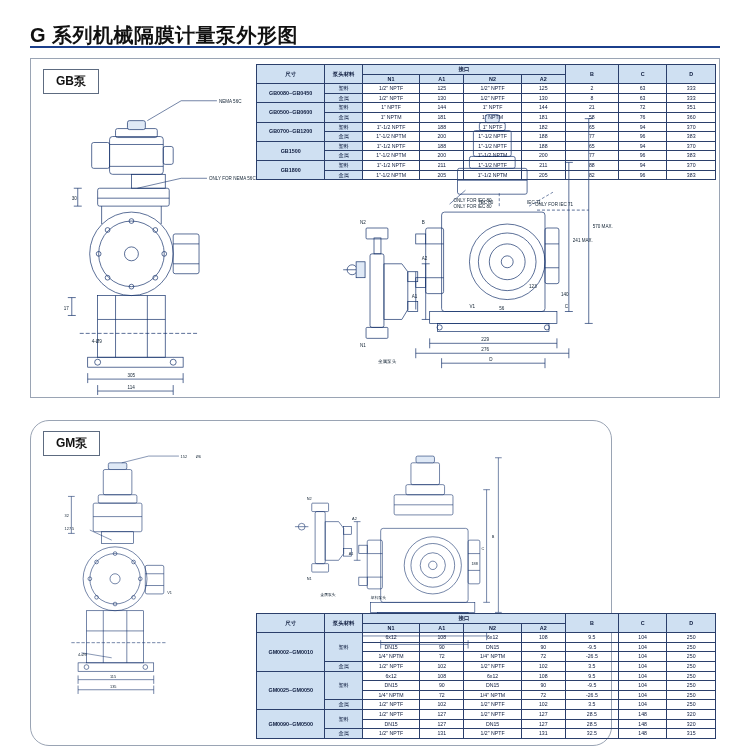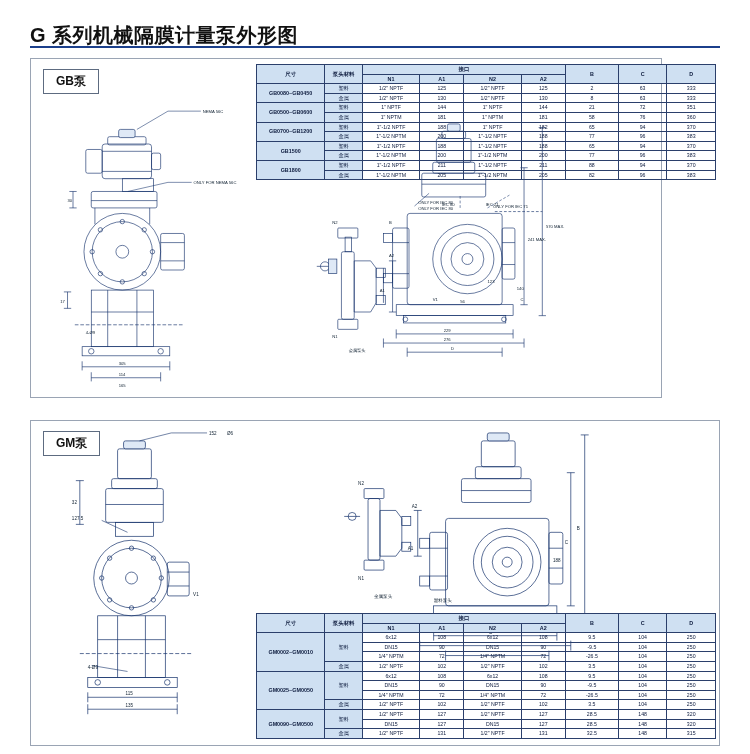--- a/index.html
+++ b/index.html
@@ -19,22 +19,22 @@
   }
   .title-rule {
     position:absolute; left:30px; top:46px; width:690px; height:2px; background:#1b3f8b;
   }
   
   .panel {
     position:absolute;
     border:1px solid #9aa4b4;
     background:#fff;
   }
-  #panel-gb { left:30px; top:58px; width:632px; height:340px; }
-  #panel-gm { left:30px; top:420px; width:690px; height:326px; }
+  #panel-gb { left:30px; top:58px; width:690px; height:340px; }
+  #panel-gm { left:30px; top:420px; width:582px; height:326px;border-radius:19px; }
   .panel-label {
     position:absolute;
     background:#fff;
     border:1px solid #5d6b80;
     padding:3px 12px;
     font-size:12px; font-weight:bold; color:#111;
   }
   #label-gb { left:12px; top:10px; }
   #label-gm { left:12px; top:10px; }
 

